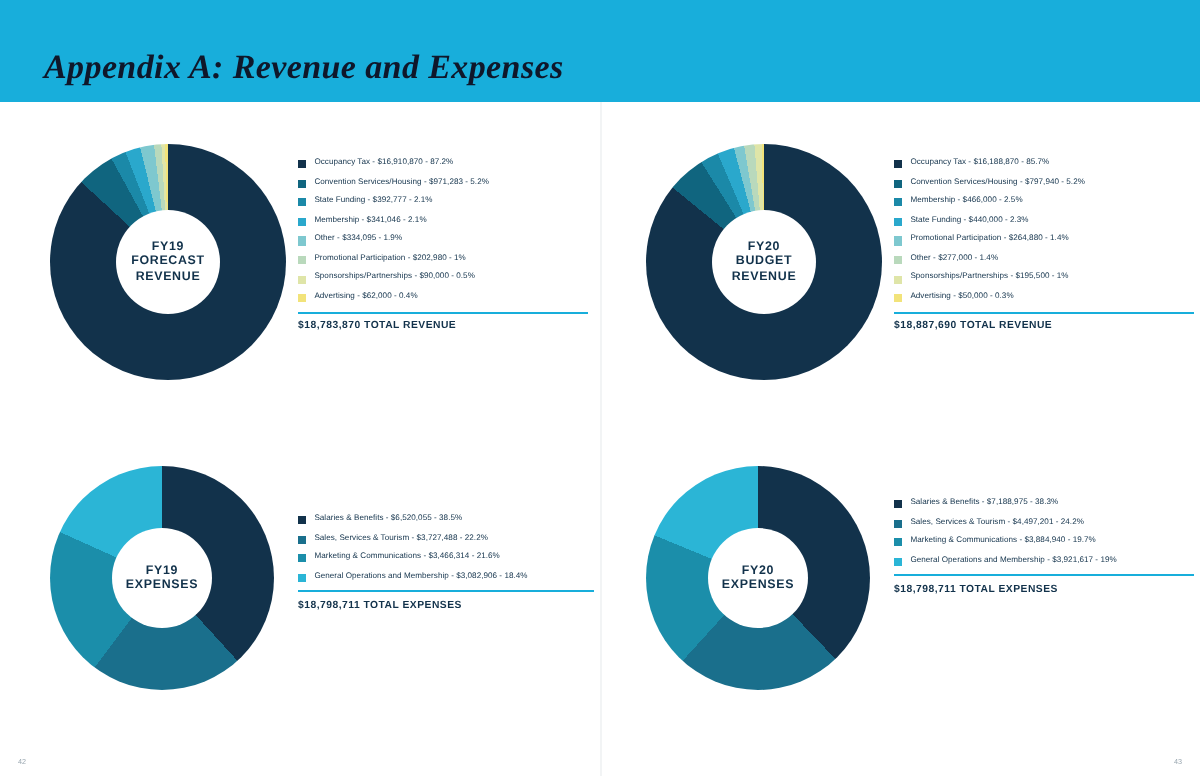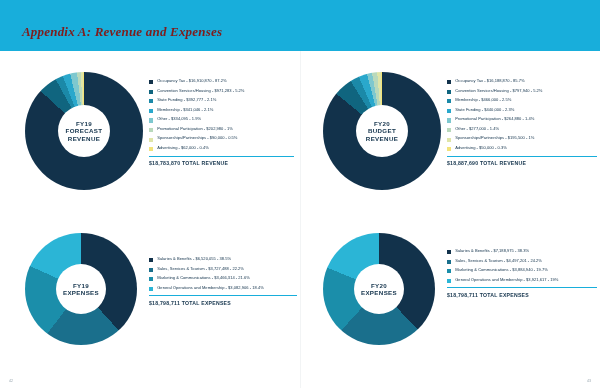--- a/index.html
+++ b/index.html
@@ -14,22 +14,22 @@
 
   
   .header-band{
     position:absolute;left:0;top:0;width:600px;height:51px;
     background:#18aedb;
   }
   .header-title{
     position:absolute;left:22px;top:24px;
     font-family:"Liberation Serif", serif;
     font-style:italic;font-weight:bold;
-    font-size:13px;letter-spacing:.2px;
-    color:#7f1d1d;white-space:nowrap;
+    font-size:17px;letter-spacing:.2px;
+    color:#0f172a;white-space:nowrap;
   }
 
   
   .panel{position:absolute;}
   .q-tl{left:0;   top:62px;  width:300px;height:150px;}
   .q-tr{left:300px;top:62px; width:300px;height:150px;}
   .q-bl{left:0;   top:225px; width:300px;height:145px;}
   .q-br{left:300px;top:225px;width:300px;height:145px;}
 
   

